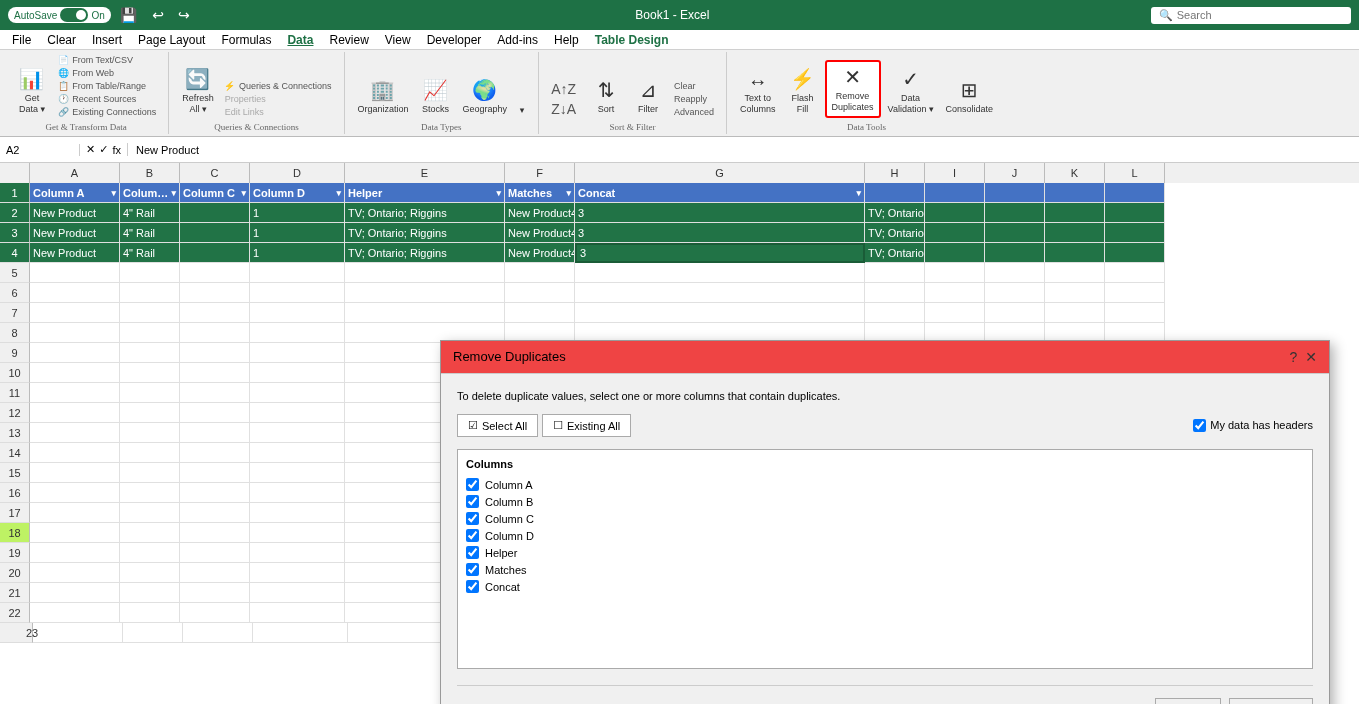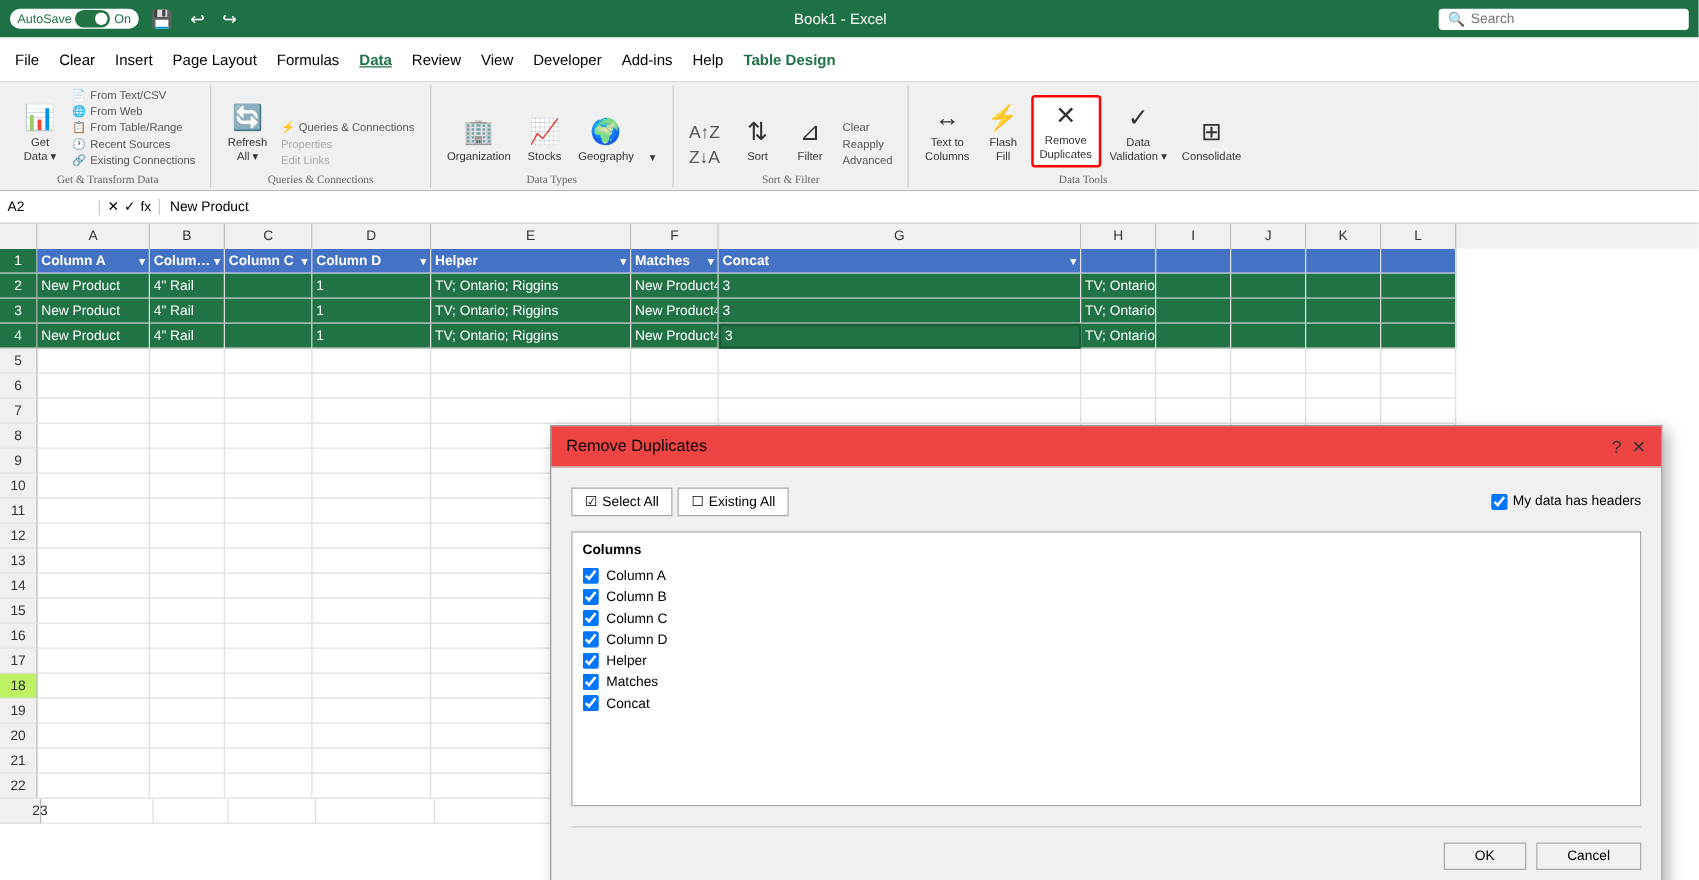--- a/index.html
+++ b/index.html
@@ -25,21 +25,21 @@
     .search-bar { background: #fff; border-radius: 3px; padding: 2px 8px; display: flex; align-items: center; gap: 4px; width: 200px; }
     .search-bar input { border: none; outline: none; font-size: 11px; width: 100%; }
 
     
     .menu-bar {
       background: #fff;
       border-bottom: 1px solid #d0d0d0;
       display: flex;
       align-items: center;
       padding: 0 4px;
-      height: 36px;
+      height: 20px;
     }
     .menu-item { padding: 2px 8px; font-size: 12px; cursor: pointer; border-radius: 3px; }
     .menu-item.active { color: #1e7145; font-weight: 600; text-decoration: underline; }
 
     
     .ribbon {
       background: #f0f0f0;
       border-bottom: 1px solid #bbb;
       display: flex;
       align-items: stretch;
@@ -796,20 +796,21 @@
 <div class="modal-overlay">
   <div class="modal-dialog">
     <div class="modal-title-bar">
       <span class="modal-title">Remove Duplicates</span>
       <div class="modal-controls">
         <span class="modal-ctrl-btn">?</span>
         <span class="modal-ctrl-btn">✕</span>
       </div>
     </div>
     <div class="modal-body">
+      <div class="modal-desc">To delete duplicate values, select one or more columns that contain duplicates.</div>
       <div class="modal-actions">
         <button class="btn-select-all">
           <span>☑</span>
           <span>Select All</span>
         </button>
         <button class="btn-unselect-all">
           <span>☐</span>
           <span>Existing All</span>
         </button>
         <div class="modal-checkbox-area">

